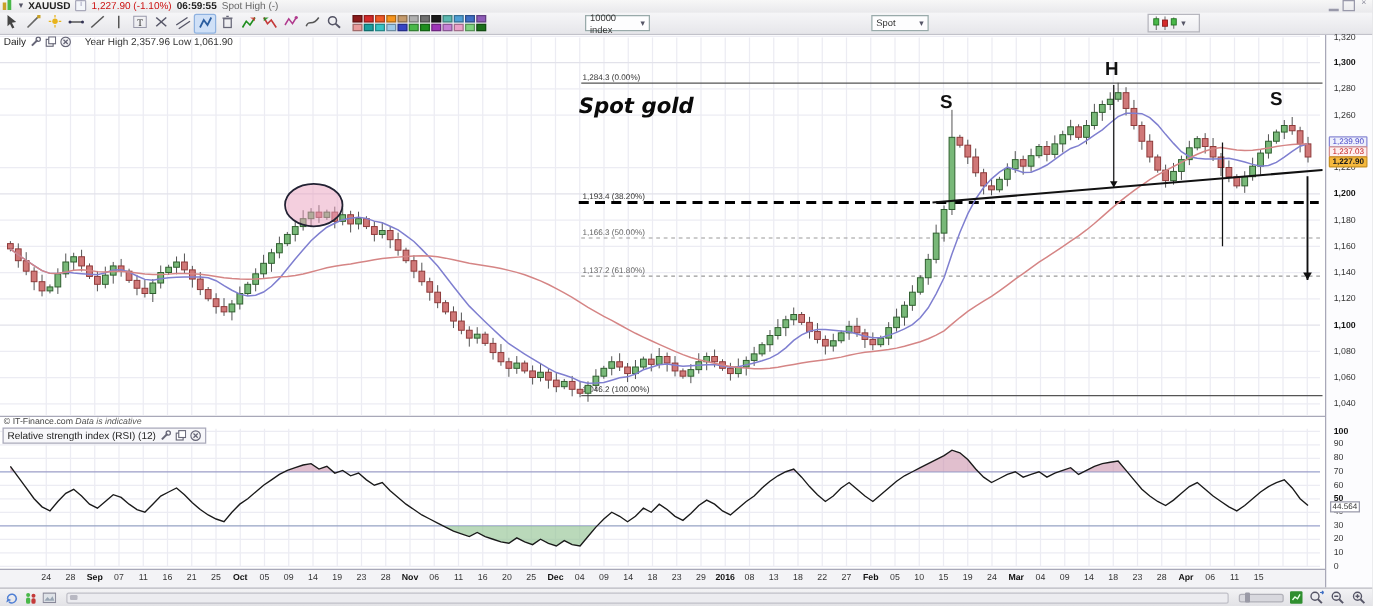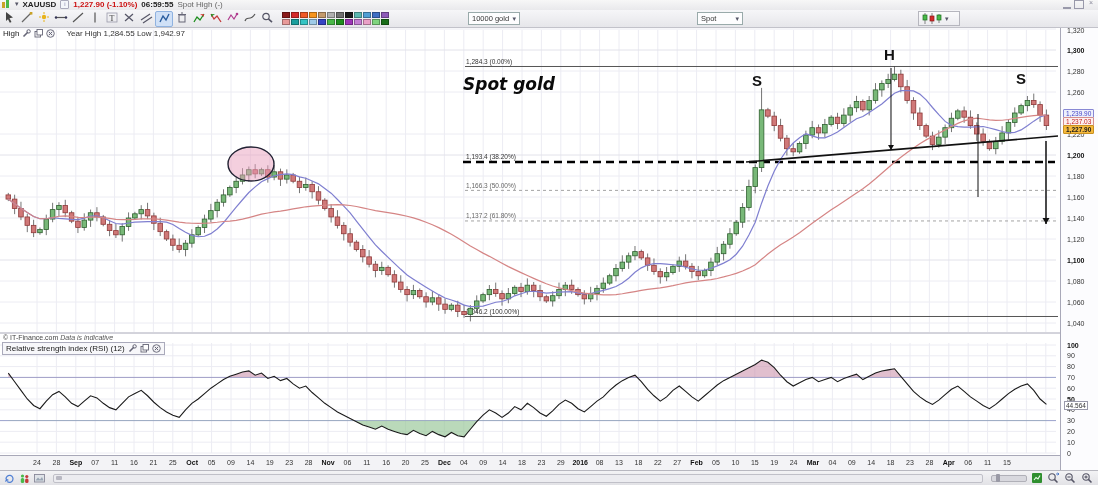--- a/index.html
+++ b/index.html
@@ -3,21 +3,21 @@
 <meta charset="utf-8">
 <style>
   html,body{margin:0;padding:0;background:#fff;}
   .app{width:1098px;height:485px;position:relative;background:#fff;outline:1px solid #9aa0a8;
        font-family:"Liberation Sans",sans-serif;overflow:hidden;}
   
   .titlebar{position:absolute;top:0;left:0;right:0;height:10px;display:flex;
             gap:4px;padding-left:2px;font-size:8px;background:linear-gradient(#f7f7f7,#e9e9ec);
             border-bottom:1px solid #d6d6da;color:#333;}
   .titlebar .sym{font-weight:bold;color:#222;}
-  .titlebar .pricechg{color:#cc1111;font-weight:bold;}
+  .titlebar .pricechg{color:#cc1111;font-weight:normal;}
   .titlebar .time{font-weight:bold;color:#222;}
   .titlebar .inst{color:#666;}
   .info-badge{display:inline-block;width:7px;height:7px;border:1px solid #aab;color:#88a;
               font-size:6px;line-height:7px;text-align:center;border-radius:1px;background:#f4f6fa;}
   .caret{color:#556;font-size:7px;}
   .win-controls{margin-left:auto;display:flex;gap:3px;margin-right:3px;}
   .win-btn{width:8px;height:7px;font-size:7px;line-height:6px;text-align:center;color:#889;}
   .win-btn.min{border-bottom:2px solid #99a;}
   .win-btn.max{border:1px solid #99a;}
   
@@ -220,60 +220,60 @@
         <span class="swatch" style="background: rgb(73, 184, 73);"></span>
         <span class="swatch" style="background: rgb(30, 142, 30);"></span>
         <span class="swatch" style="background: rgb(158, 53, 184);"></span>
         <span class="swatch" style="background: rgb(196, 127, 212);"></span>
         <span class="swatch" style="background: rgb(234, 160, 200);"></span>
         <span class="swatch" style="background: rgb(127, 212, 127);"></span>
         <span class="swatch" style="background: rgb(26, 110, 26);"></span>
       </span>
   </div>
   <div class="select-box" id="units-select">
-    <span>10000 gold</span>
+    <span>10000 index</span>
       <span class="caret">▾</span>
   </div>
   <div class="select-box" id="period-select">
     <span>Spot</span>
       <span class="caret">▾</span>
   </div>
   <div id="charttype-btn">
     <svg width="22" height="11">
       <line x1="4" y1="0" x2="4" y2="11" stroke="#555" stroke-width="0.7"></line>
         <rect x="2" y="2" width="4" height="5" fill="#49b849" stroke="#1e6e1e" stroke-width="0.7"></rect>
       <line x1="11" y1="0" x2="11" y2="11" stroke="#555" stroke-width="0.7"></line>
         <rect x="9" y="3" width="4" height="5" fill="#d42a2a" stroke="#8a1a1a" stroke-width="0.7"></rect>
       <line x1="18" y1="1" x2="18" y2="10" stroke="#555" stroke-width="0.7"></line>
         <rect x="16" y="2" width="4" height="5" fill="#49b849" stroke="#1e6e1e" stroke-width="0.7"></rect>
     </svg>
     <span class="caret">▾</span>
   </div>
 
   <div class="pane-header" id="price-header">
-    <span>High</span>
+    <span>Daily</span>
     <span class="mini-icon">
       <svg width="9" height="9">
           <line x1="1.5" y1="7.5" x2="6" y2="3" stroke="#667" stroke-width="1.6"></line>
           <circle cx="6.6" cy="2.4" r="1.7" fill="none" stroke="#667" stroke-width="1"></circle>
         </svg>
     </span>
     <span class="mini-icon">
       <svg width="9" height="9">
           <rect x="1" y="2.5" width="5.5" height="5.5" fill="#fff" stroke="#667" stroke-width="0.9"></rect>
           <rect x="3" y="0.5" width="5.5" height="5.5" fill="#fff" stroke="#667" stroke-width="0.9"></rect>
         </svg>
     </span>
     <span class="mini-icon">
       <svg width="9" height="9">
           <circle cx="4.5" cy="4.5" r="3.8" fill="#f2f2f5" stroke="#667" stroke-width="0.9"></circle>
           <path d="M2.8,2.8 L6.2,6.2 M6.2,2.8 L2.8,6.2" stroke="#667" stroke-width="1"></path>
         </svg>
     </span>
-    <span class="year-range">Year High 1,284.55 Low 1,942.97</span>
+    <span class="year-range">Year High 2,357.96 Low 1,061.90</span>
   </div>
 
   <svg id="price-svg" width="1060" height="306">
       <line x1="37" y1="2" x2="37" y2="304" stroke="#ececf3" stroke-width="1"></line>
       <line x1="56.4" y1="2" x2="56.4" y2="304" stroke="#ececf3" stroke-width="1"></line>
       <line x1="75.8" y1="2" x2="75.8" y2="304" stroke="#ececf3" stroke-width="1"></line>
       <line x1="95.19999999999999" y1="2" x2="95.19999999999999" y2="304" stroke="#ececf3" stroke-width="1"></line>
       <line x1="114.6" y1="2" x2="114.6" y2="304" stroke="#ececf3" stroke-width="1"></line>
       <line x1="134" y1="2" x2="134" y2="304" stroke="#ececf3" stroke-width="1"></line>
       <line x1="153.39999999999998" y1="2" x2="153.39999999999998" y2="304" stroke="#ececf3" stroke-width="1"></line>

